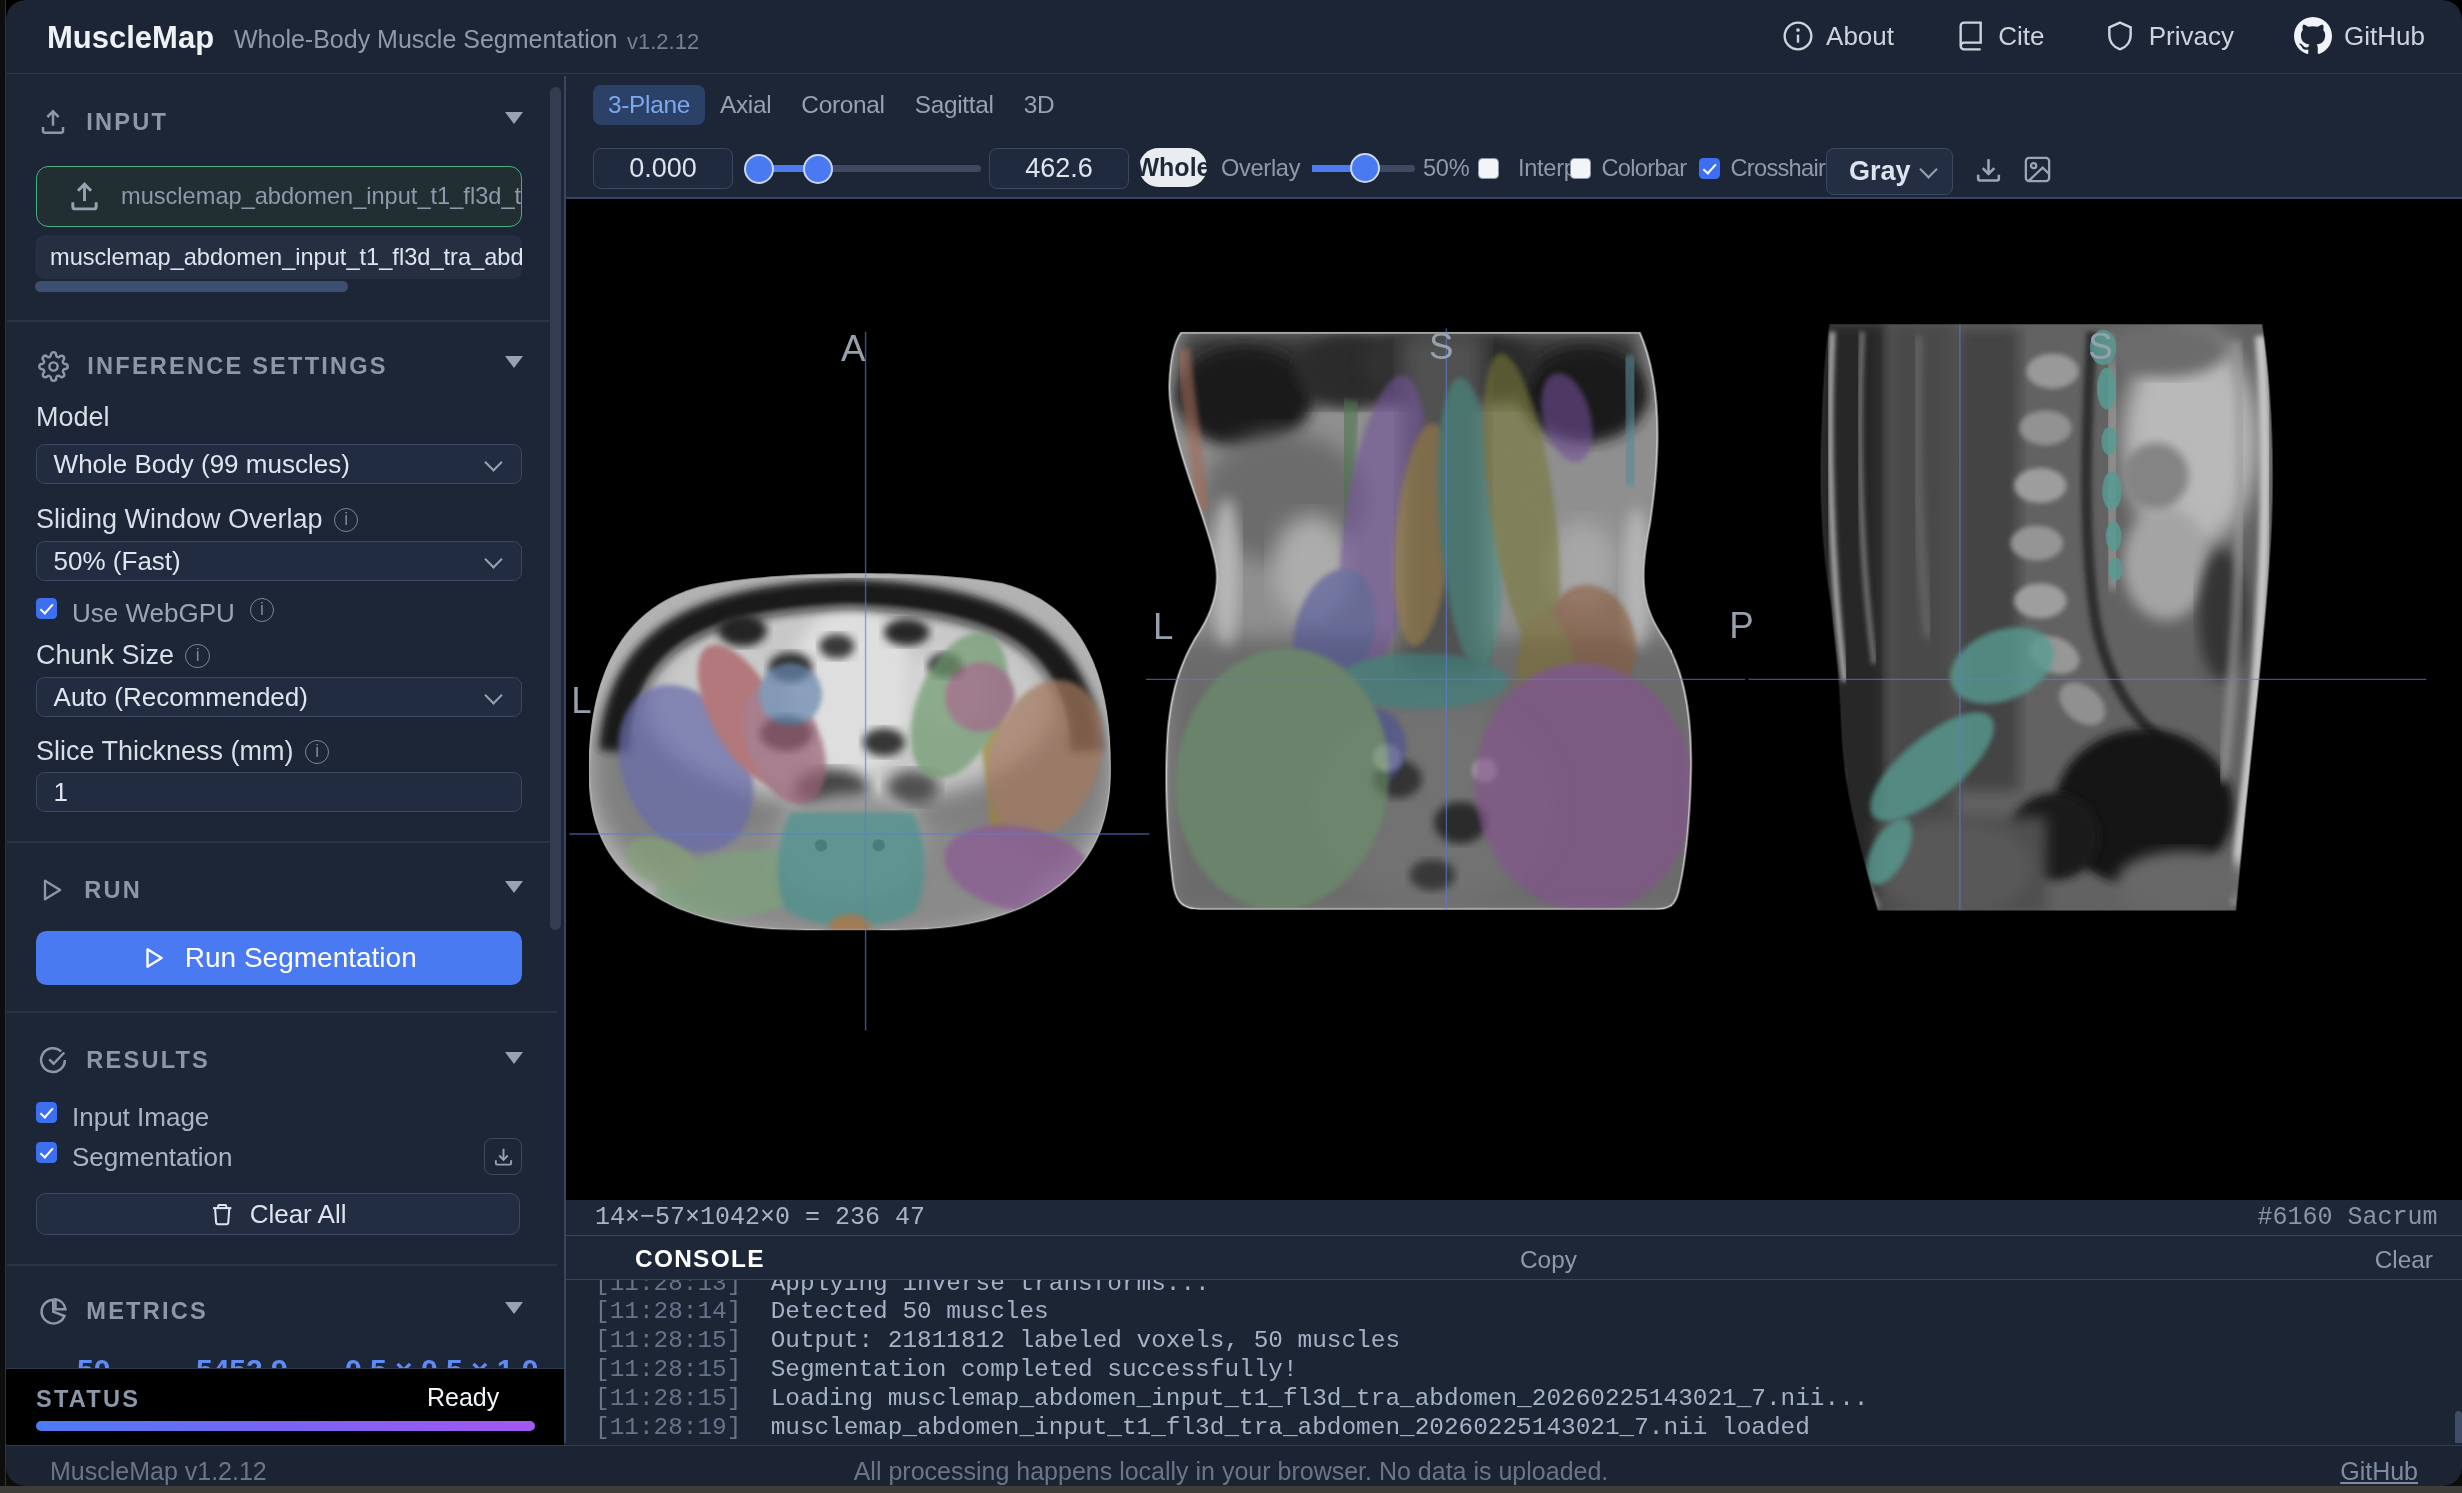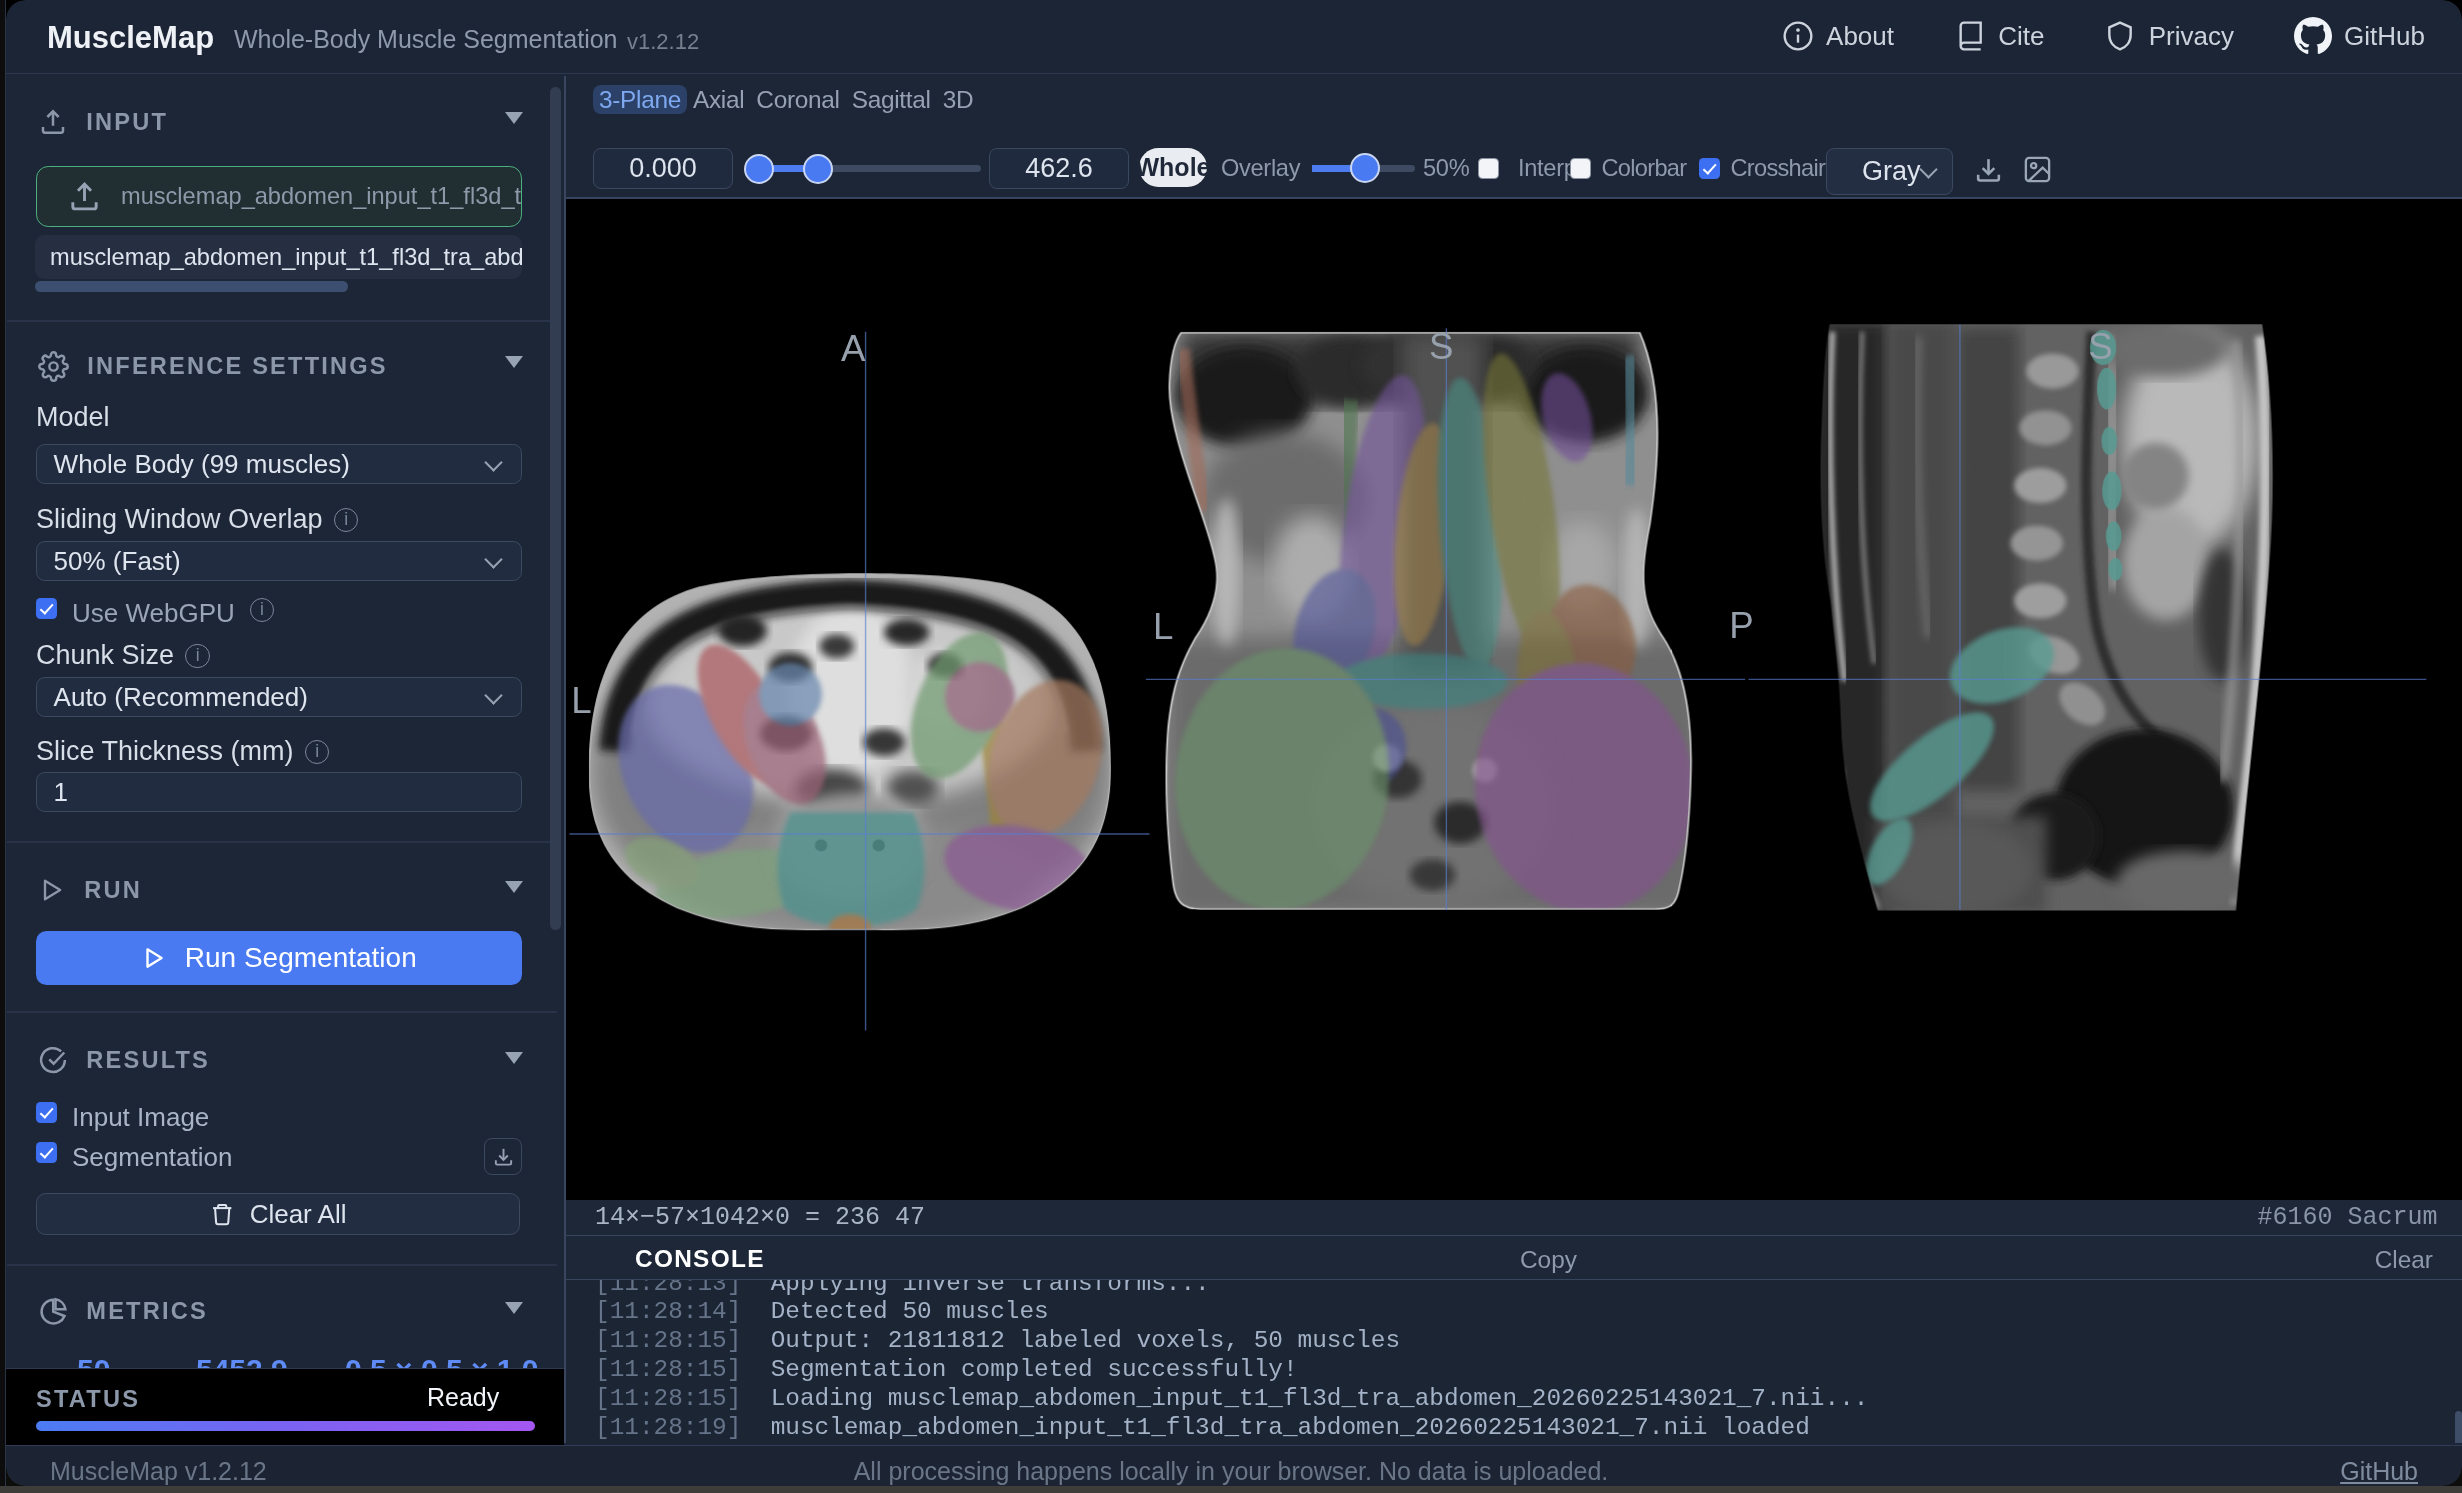--- a/index.html
+++ b/index.html
@@ -54,21 +54,21 @@
     position:relative; display:inline-block; vertical-align:-4.4px; margin-left:11.4px; }
   .info:before { content:"i"; position:absolute; left:0; right:0; top:0; text-align:center;
     font-size:17.5px; color:#79879c; }
   .statuspanel { position:absolute; left:0; width:668px; top:1368px; height:77px; background:#000000;
     border-top:0.9px solid #2e3950; z-index:4; }
   .sbthumb { position:absolute; left:550px; top:11.4px; width:10.5px; height:843px;
     background:#323d51; border-radius:5.2px; }
 
   
   .tabs { position:absolute; left:593px; top:85px; display:flex; }
-  .tab { height:29px; padding:0 6px; display:flex; align-items:center; font-size:24.4px; letter-spacing:-0.3px;
+  .tab { height:40px; padding:0 15px; display:flex; align-items:center; font-size:24.4px; letter-spacing:-0.3px;
     color:#96a1b3; border-radius:7.9px; }
   .tab.on { background:#2b4168; color:#7ea8f0; }
   .numbox { position:absolute; top:148px; height:41px; background:#1f2a3e;
     border:1.7px solid #3a4860; border-radius:7.9px; color:#dde4ee; font-size:27px;
     display:flex; align-items:center; justify-content:center; }
   .ctl { position:absolute; top:148px; height:41px; display:flex; align-items:center;
     color:#8e9aab; font-size:23.6px; letter-spacing:-0.3px; }
   .track { position:relative; height:7px; border-radius:3.5px; background:#3d4a61; }
   .track .fill { position:absolute; top:0; bottom:0; background:#4c7cf0; }
   .knob { position:absolute; width:30px; height:30px; border-radius:50%;
@@ -301,21 +301,21 @@
   <div class="ctl" style="left:1570px; gap:10.5px; letter-spacing:-0.7px;">
       <span class="ucb"></span>
       <span>Colorbar</span>
     </div>
   <div class="ctl" style="left:1699px; gap:10.5px; letter-spacing:-0.7px;">
       <span class="ccb"></span>
       <span>Crosshair</span>
     </div>
   <div style="position:absolute; left:1826px; top:148px; width:127px; height:47px; background:#232e42;
     border:1.7px solid #3a4860; border-radius:7.9px; color:#dde4ee; font-size:27px;
-    display:flex; align-items:center; padding-left:35px;">Gray
+    display:flex; align-items:center; padding-left:22px;font-weight:bold;">Gray
     <span class="chev" style="position:absolute; right:17.5px; top:14px;"></span>
   </div>
   <svg style="position:absolute; left:1973px; top:154px;" width="31" height="31" viewBox="0 0 24 24" fill="none" stroke="#9aa5b6" stroke-width="2">
     <path d="M4 16v3a1.5 1.5 0 0 0 1.5 1.5h13A1.5 1.5 0 0 0 20 19v-3"></path>
       <path d="M12 4v11"></path>
       <path d="M7.5 11 12 15.5 16.5 11"></path>
   </svg>
   <svg style="position:absolute; left:2022px; top:154px;" width="31" height="31" viewBox="0 0 24 24" fill="none" stroke="#9aa5b6" stroke-width="1.8">
     <rect x="3" y="3" width="18" height="18" rx="2.5"></rect>
       <circle cx="9" cy="9" r="2"></circle>

